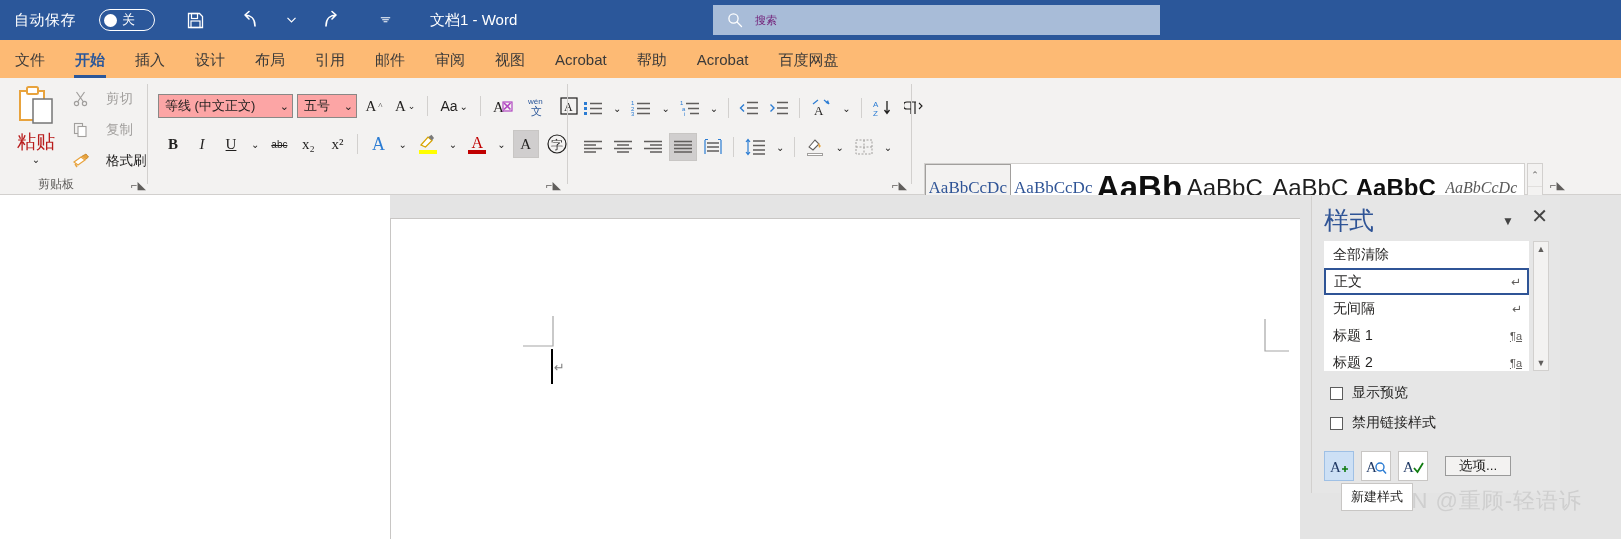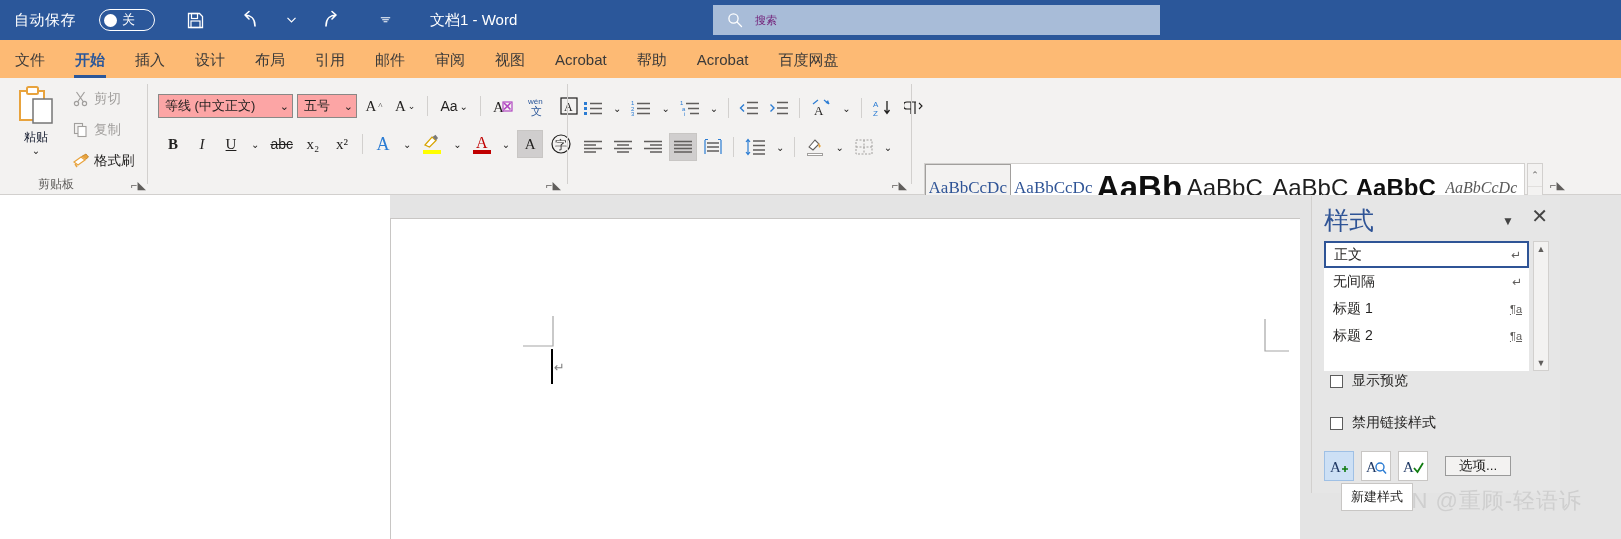--- a/index.html
+++ b/index.html
@@ -62,32 +62,32 @@
   }
   .group { position: absolute; top: 0; height: 117px; }
   .group-label {
     position: absolute; bottom: 2px; width: 100%; text-align: center;
     font-size: 12px; color: #605e5c;
   }
   .group-sep { position: absolute; top: 6px; width: 1px; height: 100px; background: #d2d0ce; }
   .launcher { position: absolute; bottom: 3px; font-size: 11px; color: #605e5c; }
 
   .icon-btn {
-    display: flex; align-items: center; gap: 4px; height: 26px; padding: 0 5px;
+    display: flex; align-items: center; gap: 16px; height: 26px; padding: 0 5px;
     font-size: 13.5px; color: #201f1e; border: 1px solid transparent; white-space: nowrap;
   }
   .icon-btn.disabled { color: #a19f9d; }
   .sq { display: flex; align-items: center; justify-content: center; }
 
   
   .paste-big {
     position: absolute; left: 8px; top: 6px; width: 56px; height: 96px;
     display: flex; flex-direction: column; align-items: center; gap: 1px;
   }
-  .paste-label { font-size: 12px; color: #0f172a; }
+  .paste-label { font-size: 19px; color: #b91c1c; }
   .caret-sm { font-size: 10px; color: #201f1e; line-height: 8px; }
 
   
   .combo {
     height: 24px; border: 1px solid #8a8886; background: #fca5a5;
     display: flex; align-items: center; padding: 0 3px 0 6px; font-size: 13px; color: #201f1e;
   }
   .combo .cv { flex: 1; white-space: nowrap; overflow: hidden; }
   .combo .cc { font-size: 11px; color: #201f1e; padding-left: 4px; }
   .fbtn {
@@ -337,21 +337,21 @@
               <text x="5" y="15" font-size="12" font-family="Liberation Serif" fill="#201f1e">A</text>
             </svg>
         </div>
       </div>
 
       <div style="position:absolute; left:12px; top:52px; display:flex; align-items:center; gap:3px;">
         <div class="fbtn" style="font-weight:bold; font-family:'Liberation Serif',serif;">B</div>
         <div class="fbtn" style="font-style:italic; font-family:'Liberation Serif',serif;">I</div>
         <div class="fbtn" style="text-decoration:underline; font-family:'Liberation Serif',serif;">U</div>
         <div class="fbtn" style="min-width:14px; font-size:10px;">⌄</div>
-        <div class="fbtn" style="text-decoration:line-through; font-size:14px;">abc</div>
+        <div class="fbtn" style="text-decoration:line-through; font-size:10px;">abc</div>
         <div class="fbtn" style="font-family:'Liberation Serif',serif;">x₂</div>
         <div class="fbtn" style="font-family:'Liberation Serif',serif;">x²</div>
         <div class="vsep"></div>
         <div class="fbtn" style="color:#2b7cd3; font-family:'Liberation Serif',serif; font-size:18px;">A</div>
         <div class="fbtn" style="min-width:14px; font-size:10px;">⌄</div>
         <div class="fbtn" style="flex-direction:column; gap:0;">
           <svg width="20" height="16" viewBox="0 0 20 16">
               <path d="M3 11 L10 3 L14 6.5 L7.5 13 Z" fill="#fff" stroke="#d8a400" stroke-width="1.2"></path>
               <path d="M10.5 3 L13.5 0.8 L16 4 L14 6.5" fill="#7a7a7a"></path>
             </svg>
@@ -558,20 +558,23 @@
   </div>
 
   <div class="pane">
     <div class="pane-head">
       <span class="pane-title">样式</span>
       <span class="pane-caret">▼</span>
       <span class="pane-close">✕</span>
     </div>
 
     <div class="stylelist">
+      <div class="srow">
+        <span>全部清除</span>
+      </div>
       <div class="srow sel">
         <span>正文</span>
         <span class="mk">↵</span>
       </div>
       <div class="srow">
         <span>无间隔</span>
         <span class="mk">↵</span>
       </div>
       <div class="srow">
         <span>标题 1</span>
@@ -580,21 +583,21 @@
       <div class="srow">
         <span>标题 2</span>
         <span class="mk para" style="text-decoration:underline;">¶a</span>
       </div>
     </div>
     <div class="list-scroll">
       <span style="padding-top:2px;">▲</span>
       <span style="padding-bottom:2px;">▼</span>
     </div>
 
-    <div class="chkrow" style="position:absolute; left:18px; top:176px;justify-content:flex-end;">
+    <div class="chkrow" style="position:absolute; left:18px; top:188px;justify-content:flex-end;">
       <span class="chk"></span>
       <span>显示预览</span>
     </div>
     <div class="chkrow" style="position:absolute; left:18px; top:218px;">
       <span class="chk"></span>
       <span>禁用链接样式</span>
     </div>
 
     <div class="pane-btns">
       <div class="pbtn sel">

